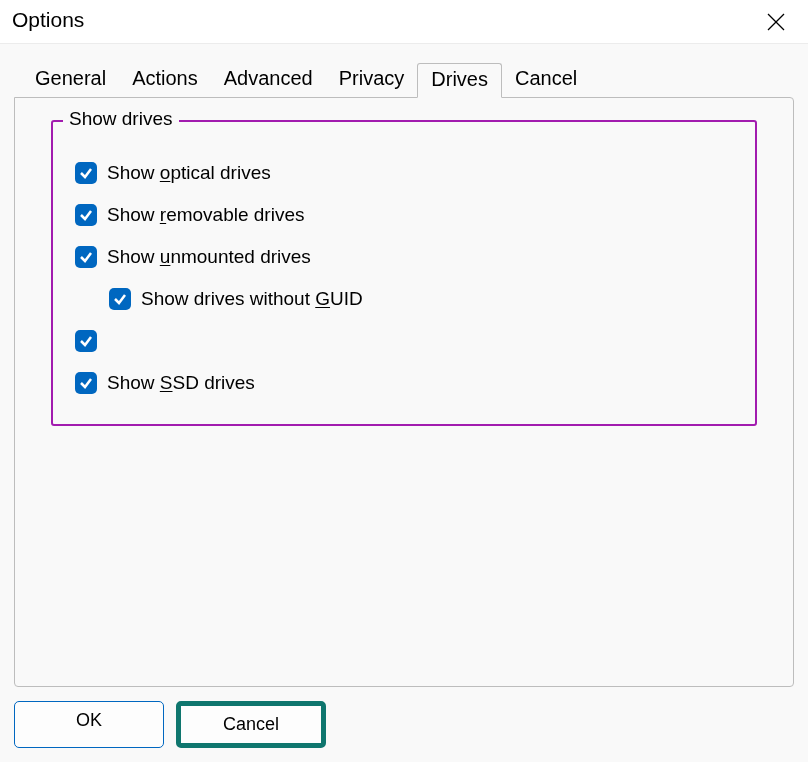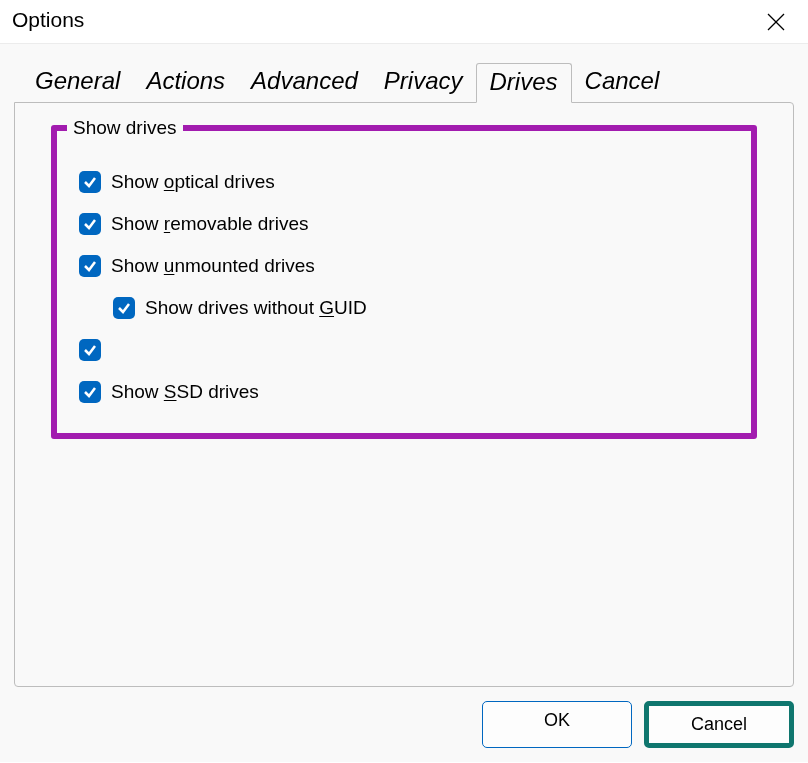--- a/index.html
+++ b/index.html
@@ -39,43 +39,42 @@
     }
     .tabs-wrap { flex: 1; display: flex; flex-direction: column; }
     .tabs {
       display: flex;
       gap: 0;
       padding-left: 8px;
       position: relative;
       z-index: 2;
     }
     .tab {
-      font-size: 24px;
+      font-size: 20px;
       padding: 4px 13px 6px 13px;
       cursor: pointer;
       position: relative;
       top: 1px;
       color: #000;
-      font-style: italic;
     }
     .tab.active {
       background: #f9f9f9;
       border: 1px solid #bdbdbd;
       border-bottom: 1px solid #f9f9f9;
       border-radius: 3px 3px 0 0;
     }
     .panel {
       border: 1px solid #bdbdbd;
       background: #f9f9f9;
       flex: 1;
       padding: 22px 36px;
       border-radius: 0 4px 4px 4px;
     }
     .group {
-      border: 6px solid #a21caf;
+      border: 2px solid #a21caf;
       border-radius: 3px;
       padding: 28px 22px 26px 22px;
       position: relative;
     }
     .group-legend {
       position: absolute;
       top: -14px;
       left: 10px;
       background: #f9f9f9;
       padding: 0 6px;
@@ -94,21 +93,21 @@
       width: 22px; height: 22px;
       border-radius: 5px;
       background: #0067c0;
       display: flex; align-items: center; justify-content: center;
       flex-shrink: 0;
     }
     .cb svg { width: 14px; height: 14px; stroke: #fff; stroke-width: 2.5; fill: none; }
     .u { text-decoration: underline; text-underline-offset: 2px; }
     .buttons {
       display: flex;
-      justify-content: flex-end;
+      justify-content: flex-start;
       gap: 12px;
       padding-top: 14px;
     }
     .btn {
       min-width: 150px;
       padding: 8px 0;
       font-size: 18px;
       text-align: center;
       border-radius: 5px;
       cursor: pointer;

